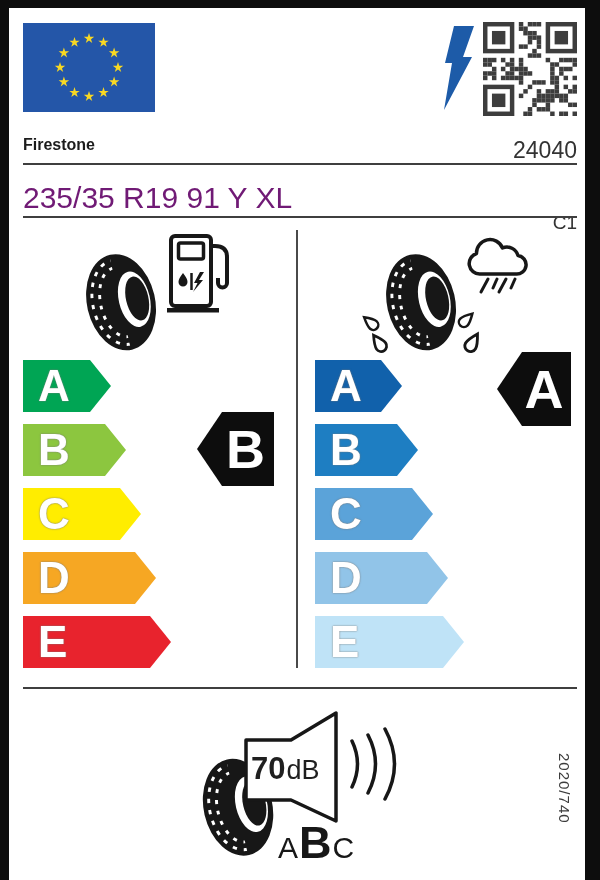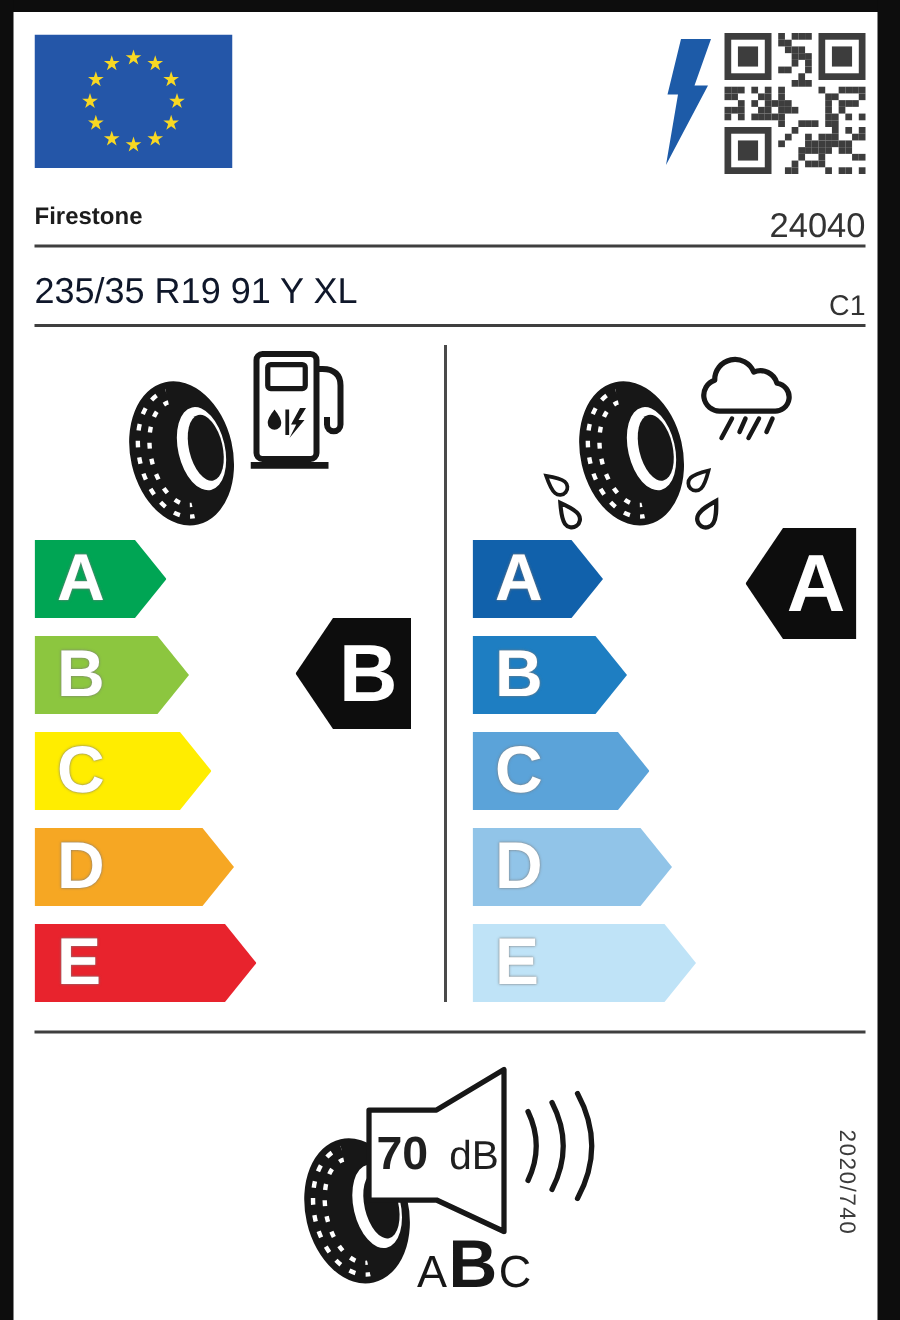--- a/index.html
+++ b/index.html
@@ -16,42 +16,42 @@
          color:#1d5ba8;line-height:1;}
   .flag{left:23px;top:23px;}
   .bolt{left:444px;top:26px;}
   .qr{left:482px;top:22px;}
 
   
   .brand{left:23px;top:136px;font-size:16px;font-weight:bold;color:#1c1c1c;}
   .model{right:23px;top:137px;font-size:23px;color:#333;text-align:right;}
   .hr{left:23px;width:554px;height:2px;background:#3f3f3f;}
   .hr1{top:163px;} .hr2{top:216px;} .hr3{top:687px;}
-  .size{left:23px;top:181px;font-size:24px;color:#0f172a;}
-  .tclass{right:23px;top:194px;font-size:19px;color:#333;text-align:center;}
+  .size{left:23px;top:181px;font-size:30px;color:#701a75;}
+  .tclass{right:23px;top:212px;font-size:19px;color:#333;text-align:center;}
 
   .vdivider{left:296px;top:230px;width:2px;height:438px;background:#4a4a4a;}
 
   
   .arrow{height:52px;display:flex;align-items:center;
          clip-path:polygon(0 0,calc(100% - 21px) 0,100% 50%,calc(100% - 21px) 100%,0 100%);}
   .arrow span{color:#fff;font-weight:bold;font-size:44px;padding-left:15px;line-height:1;
          text-shadow:0 0 2px rgba(125,125,125,.85),0 0 1px rgba(125,125,125,.7);}
   .indicator{background:#0d0d0d;display:flex;align-items:center;justify-content:center;
          clip-path:polygon(25px 0,100% 0,100% 100%,25px 100%,0 50%);}
   .indicator span{color:#fff;font-weight:bold;font-size:54px;padding-left:20px;line-height:1;}
 
   .icon-stroke{stroke:#171717;fill:#fff;}
   .reg{left:556px;top:753px;writing-mode:vertical-rl;font-size:15px;color:#3c3c3c;
        letter-spacing:1px;}
 
   
   .db-text{left:251px;top:751px;display:flex;align-items:baseline;color:#1f1f1f;}
   .db-text b{font-size:31px;font-weight:bold;text-align:right;}
-  .db-text i{font-style:normal;font-size:27px;margin-left:14px;}
+  .db-text i{font-style:normal;font-size:27px;margin-left:1px;}
   .abc{left:278px;top:820px;display:flex;align-items:baseline;color:#171717;line-height:1;}
   .abc .s{font-size:30px;font-weight:500;}
   .abc .big{font-size:45px;font-weight:bold;margin:0 1px;}
 </style>
 </head>
 <body>
 
 <div class="label">
 
   <div class="abs frame-top"></div>

